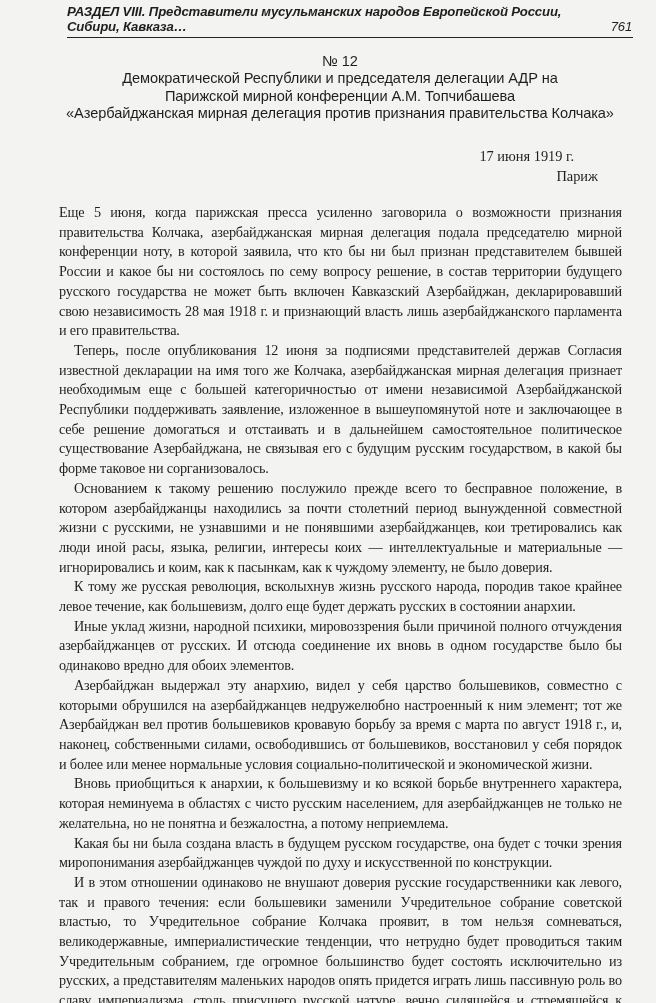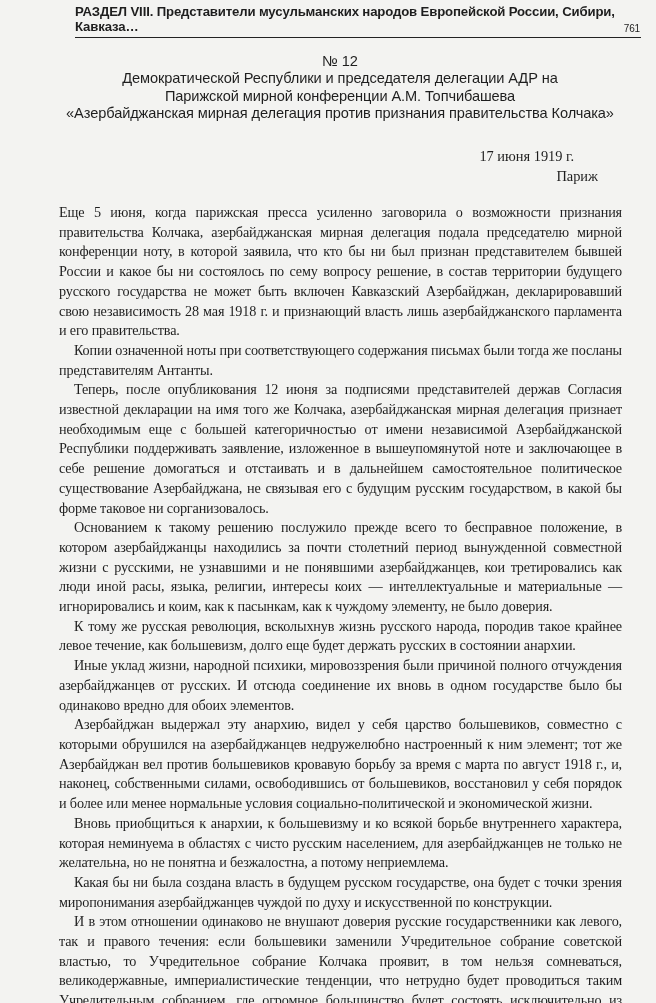--- a/index.html
+++ b/index.html
@@ -9,38 +9,39 @@
   body {
     width: 656px;
     height: 1003px;
     background: #f3f3f1;
     position: relative;
     overflow: hidden;
     color: #1e1e1e;
   }
   .running-head {
     position: absolute;
-    left: 75px;
+    left: 67px;
     top: 14px;
     width: 566px;
     height: 24px;
     border-bottom: 1.4px solid #222;
     font-family: "Liberation Sans", sans-serif;
     font-weight: bold;
     font-size: 13.2px;
     letter-spacing: -0.15px;
     display: flex;
     justify-content: space-between;
     align-items: flex-end;
     padding-bottom: 3px;
     box-sizing: border-box;
+    font-style: italic;
   }
   .running-head .folio {
     font-weight: normal;
-    font-size: 10px;
+    font-size: 13px;
     padding-right: 1px;
     margin-top: 11px;
   }
   .doc-heading {
     position: absolute;
     left: 57px;
     top: 53px;
     width: 566px;
     text-align: center;
     font-family: "Liberation Sans", sans-serif;
@@ -104,21 +105,20 @@
   <span class="num">«Азербайджанская мирная делегация против признания правительства Колчака»</span>
 </div>
 
 <div class="date-place">
   <span class="date">17 июня 1919 г.</span>
   <span class="place">Париж</span>
 </div>
 
 <main class="body-text" lang="ru">
   <p class="no-indent">Еще 5 июня, когда парижская пресса усиленно заговорила о возможности признания правительства Колчака, азербайджанская мирная делегация подала председателю мирной конференции ноту, в которой заявила, что кто бы ни был признан представителем бывшей России и какое бы ни состоялось по сему вопросу решение, в состав территории будущего русского государства не может быть включен Кавказский Азербайджан, декларировавший свою независимость 28 мая 1918 г. и признающий власть лишь азербайджанского парламента и его правительства.</p>
-  <p>Копии означенной ноты при соответствующего содержания письмах были тогда же посланы представителям Антанты.</p>
   <p>Теперь, после опубликования 12 июня за подписями представителей держав Согласия известной декларации на имя того же Колчака, азербайджанская мирная делегация признает необходимым еще с большей категоричностью от имени независимой Азербайджанской Республики поддерживать заявление, изложенное в вышеупомянутой ноте и заключающее в себе решение домогаться и отстаивать и в дальнейшем самостоятельное политическое существование Азербайджана, не связывая его с будущим русским государством, в какой бы форме таковое ни сорганизовалось.</p>
   <p>Основанием к такому решению послужило прежде всего то бесправное положение, в котором азербайджанцы находились за почти столетний период вынужденной совместной жизни с русскими, не узнавшими и не понявшими азербайджанцев, кои третировались как люди иной расы, языка, религии, интересы коих — интеллектуальные и материальные — игнорировались и коим, как к пасынкам, как к чуждому элементу, не было доверия.</p>
   <p>К тому же русская революция, всколыхнув жизнь русского народа, породив такое крайнее левое течение, как большевизм, долго еще будет держать русских в состоянии анархии.</p>
   <p>Иные уклад жизни, народной психики, мировоззрения были причиной полного отчуждения азербайджанцев от русских. И отсюда соединение их вновь в одном государстве было бы одинаково вредно для обоих элементов.</p>
   <p>Азербайджан выдержал эту анархию, видел у себя царство большевиков, совместно с которыми обрушился на азербайджанцев недружелюбно настроенный к ним элемент; тот же Азербайджан вел против большевиков кровавую борьбу за время с марта по август 1918 г., и, наконец, собственными силами, освободившись от большевиков, восстановил у себя порядок и более или менее нормальные условия социально-политической и экономической жизни.</p>
   <p>Вновь приобщиться к анархии, к большевизму и ко всякой борьбе внутреннего характера, которая неминуема в областях с чисто русским населением, для азербайджанцев не только не желательна, но не понятна и безжалостна, а потому неприемлема.</p>
   <p>Какая бы ни была создана власть в будущем русском государстве, она будет с точки зрения миропонимания азербайджанцев чуждой по духу и искусственной по конструкции.</p>
   <p>И в этом отношении одинаково не внушают доверия русские государственники как левого, так и правого течения: если большевики заменили Учредительное собрание советской властью, то Учредительное собрание Колчака проявит, в том нельзя сомневаться, великодержавные, империалистические тенденции, что нетрудно будет проводиться таким Учредительным собранием, где огромное большинство будет состоять исключительно из русских, а представителям маленьких народов опять придется играть лишь пассивную роль во славу империализма, столь присущего русской натуре, вечно силящейся и стремящейся к порабощению небольших народов, предназначенных, как думают великороссы, служить лишь средством для достижения и торжества каких-то всемирных великороссийских всеславянских идей и целей.</p>
 
 </main>

